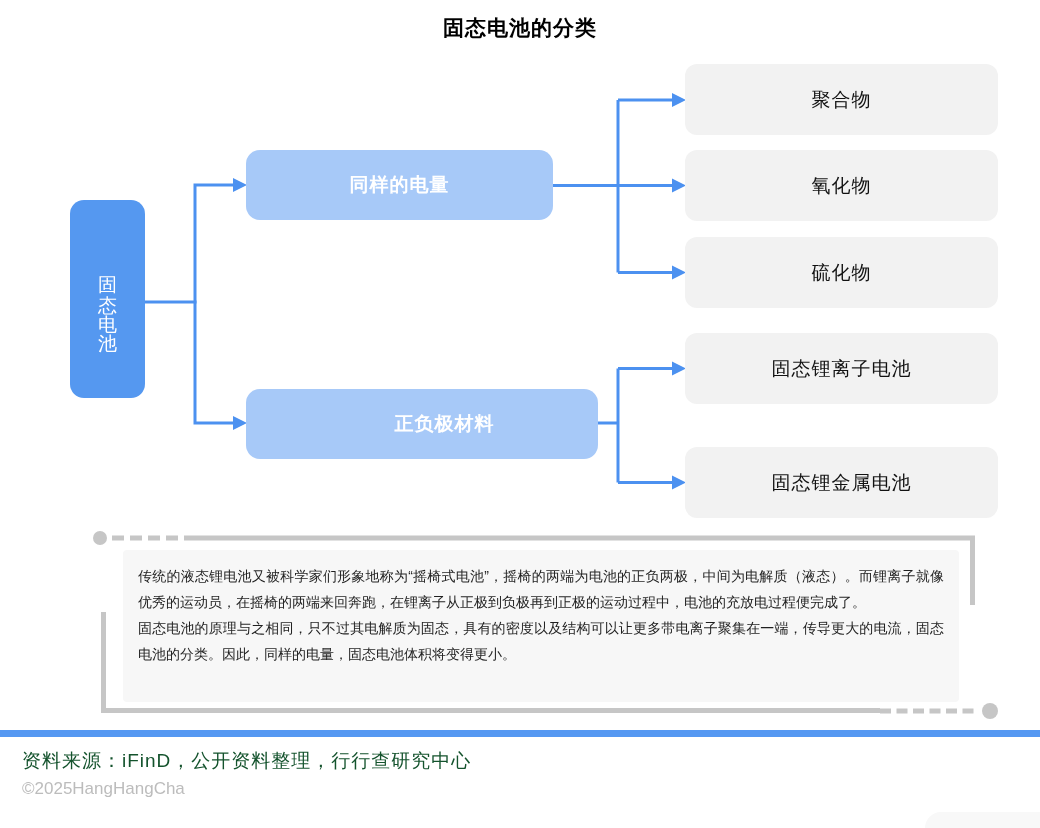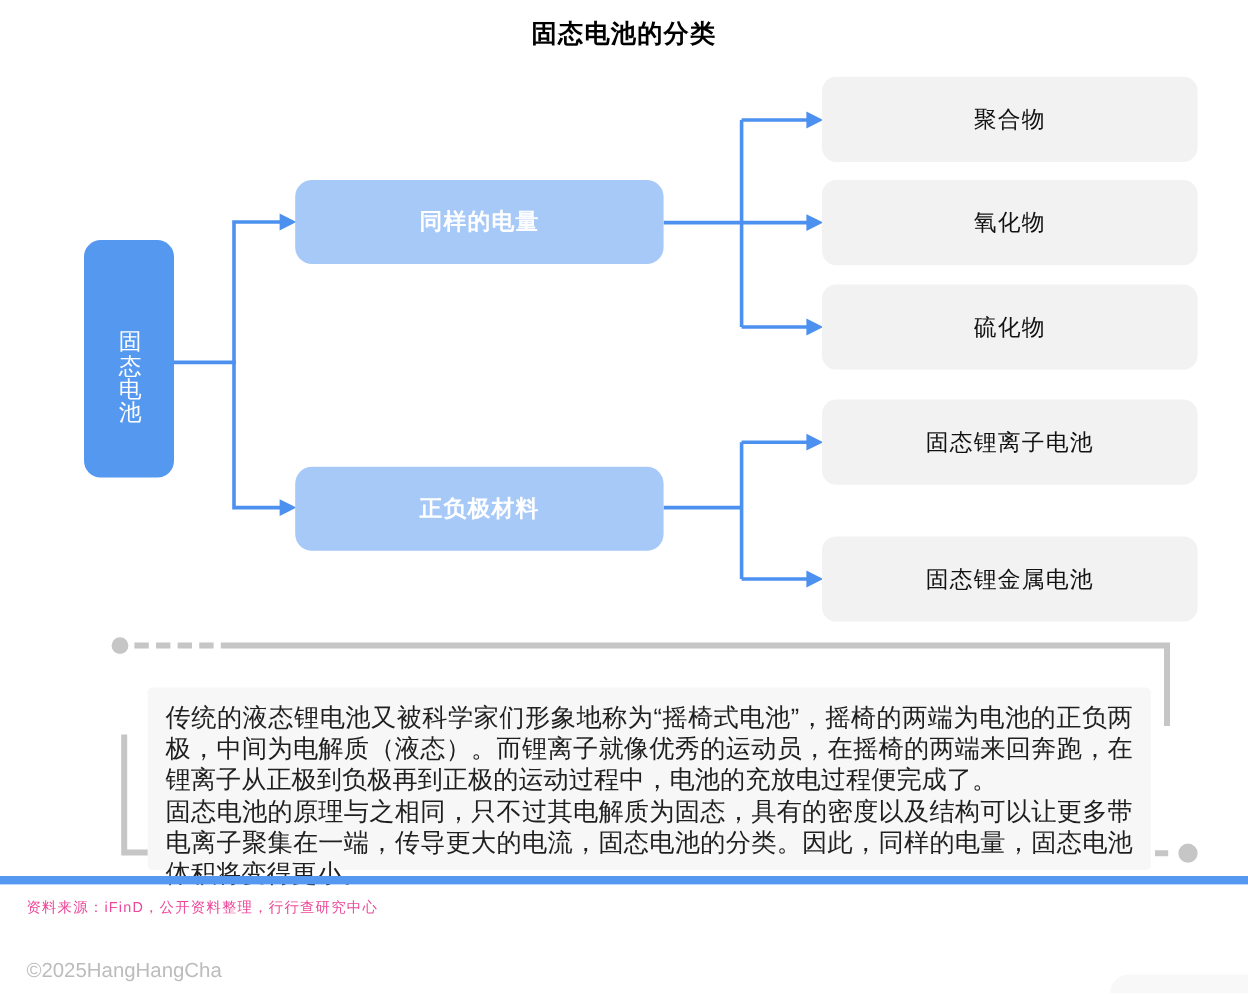--- a/index.html
+++ b/index.html
@@ -18,44 +18,44 @@
   }
   .root-box span{
     color:#fff;font-size:19px;font-weight:500;
     writing-mode:vertical-rl;text-orientation:upright;letter-spacing:19px;
   }
   .branch-box{
     left:246px;width:307px;height:70px;border-radius:14px;background:#A7C9F8;
     color:#fff;font-size:19px;font-weight:bold;letter-spacing:1px;
   }
   .b1{top:150px;}
-  .b2{top:389px;}
+  .b2{top:389px;padding-left:45px;}
   .leaf-box{
     left:685px;width:313px;height:71px;border-radius:12px;background:#F2F2F2;
     color:#121212;font-size:19px;font-weight:500;letter-spacing:1px;font-family:Liberation Mono, monospace;
   }
   .l1{top:64px;}
   .l2{top:150px;}
   .l3{top:237px;}
   .l4{top:333px;}
   .l5{top:447px;justify-content:center;}
   .note{
-    position:absolute;left:123px;top:573px;width:806px;height:126px;
+    position:absolute;left:123px;top:550px;width:806px;height:126px;
     background:#F7F7F7;border-radius:4px;padding:13px 15px;z-index:2;
-    font-size:21px;line-height:26px;color:#1f1f1f;text-align:justify;
+    font-size:14px;line-height:26px;color:#1f1f1f;text-align:justify;
   }
   .note p{margin:0;}
   .divider-bar{
     position:absolute;left:0;top:730px;width:1040px;height:7px;background:#5598F2;z-index:2;
   }
   .footer-source{
-    position:absolute;left:22px;top:748px;font-size:12px;color:#ec4899;letter-spacing:1px;z-index:2;
+    position:absolute;left:22px;top:748px;font-size:19px;color:#14532d;letter-spacing:1px;z-index:2;
   }
   .footer-copyright{
-    position:absolute;left:22px;top:779px;font-size:17px;color:#bcbcbc;z-index:2;margin-top:20px;
+    position:absolute;left:22px;top:779px;font-size:17px;color:#bcbcbc;z-index:2;
   }
   .corner-blob{
     position:absolute;right:0;top:812px;width:115px;height:16px;background:#f8f8f8;
     border-radius:22px 0 0 0;z-index:0;
   }
 </style>
 </head>
 <body>
 
 <div class="canvas">

